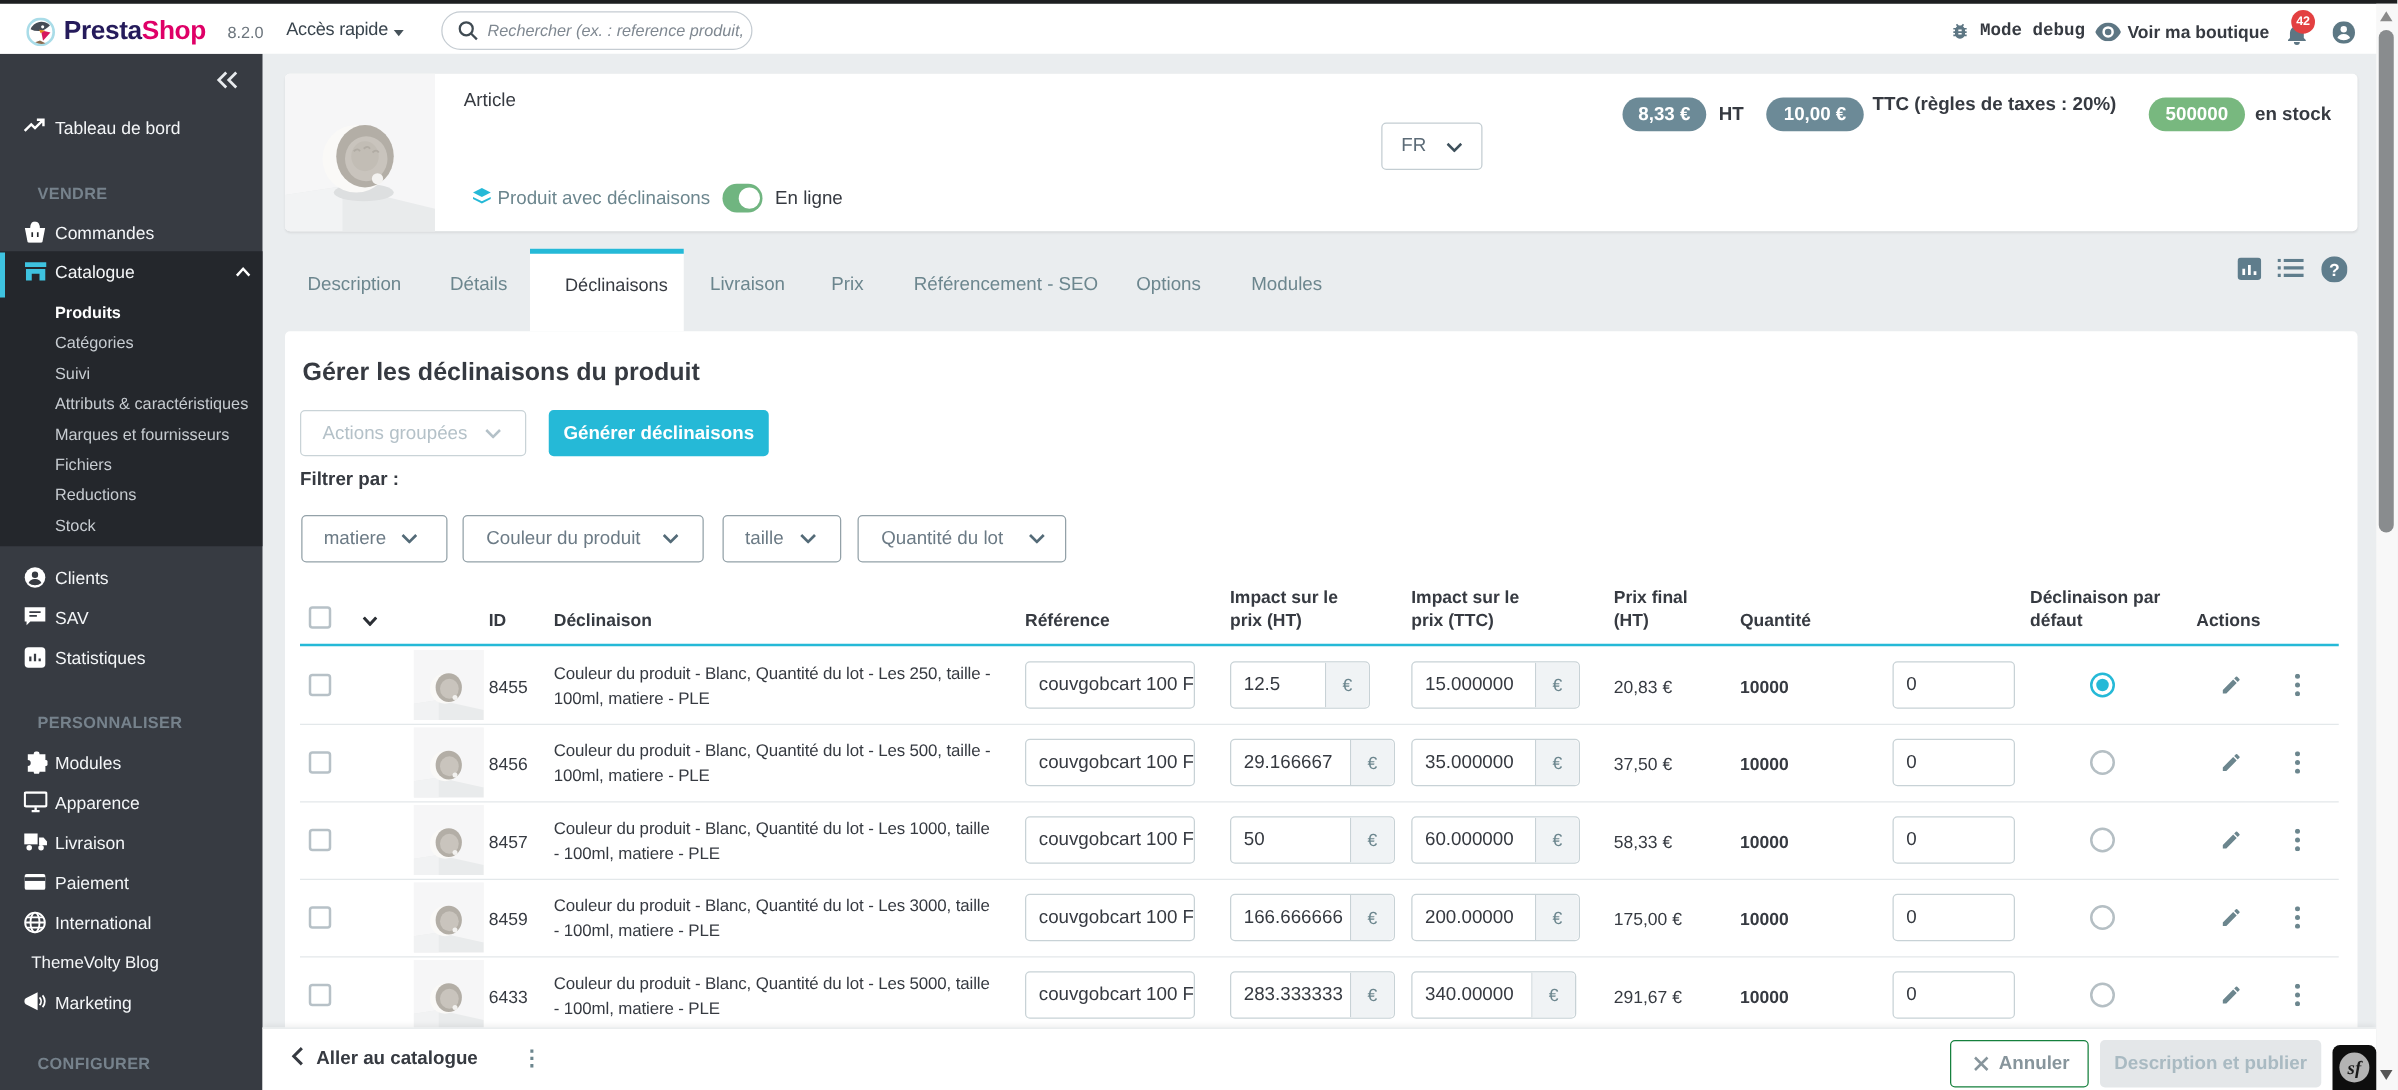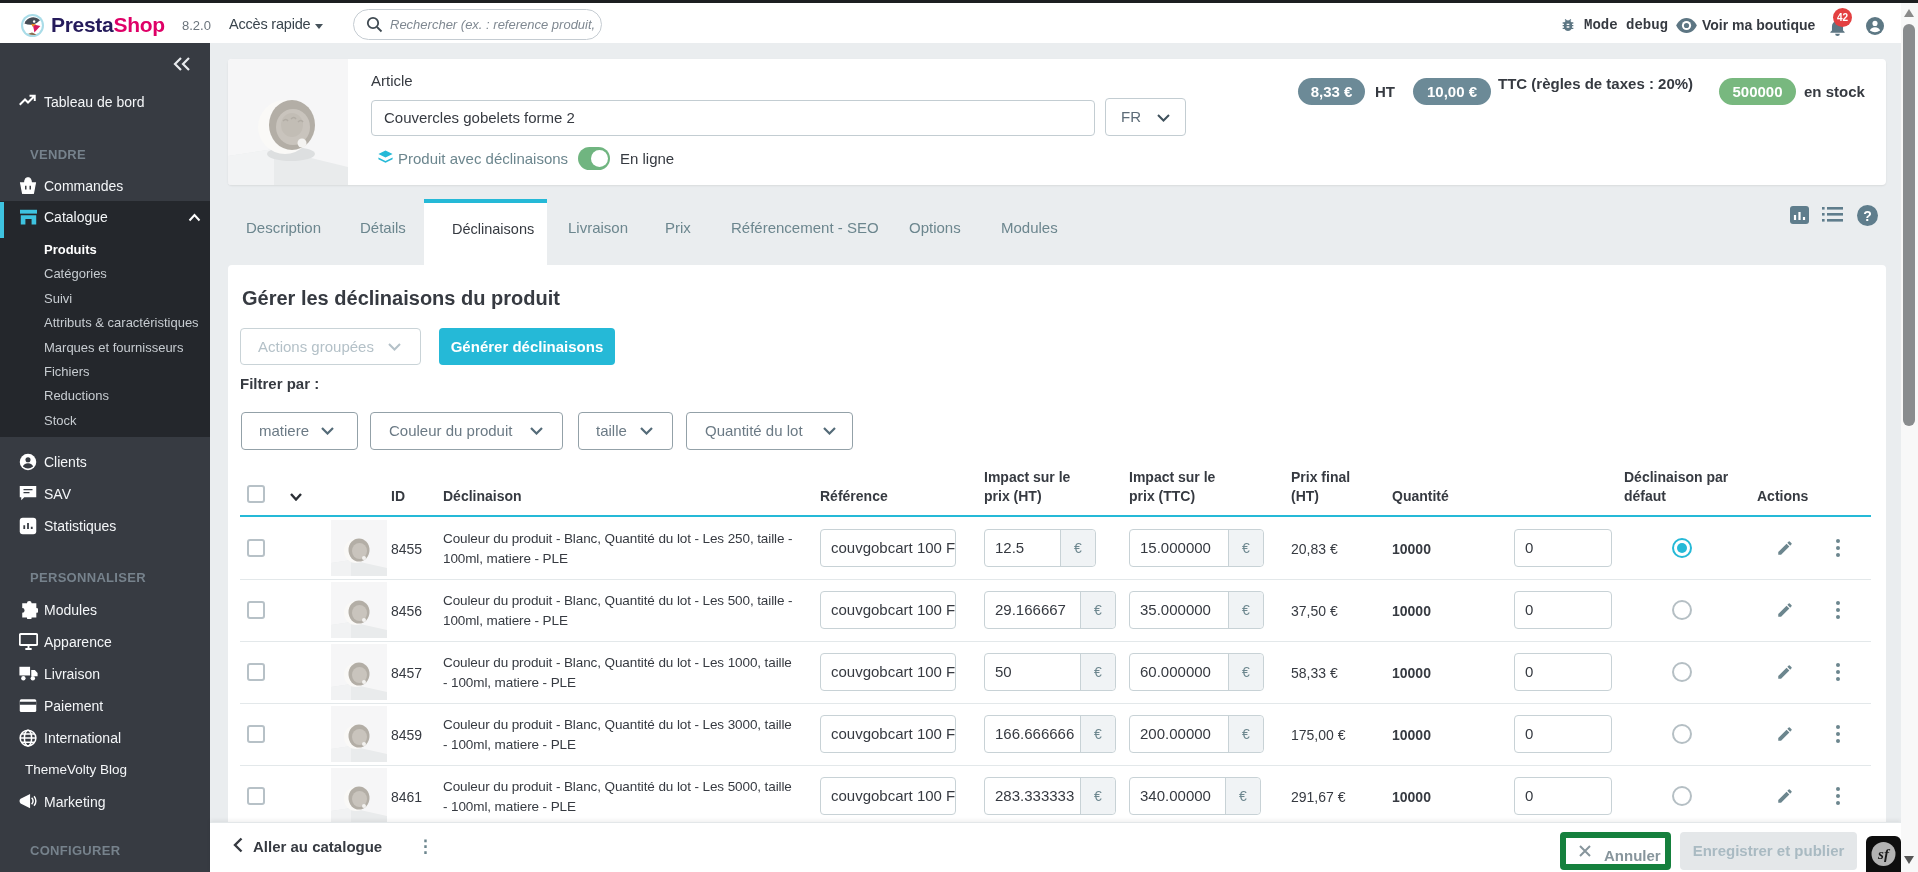--- a/index.html
+++ b/index.html
@@ -75,21 +75,21 @@
   .thumb { position:absolute; width:56px; height:56px; background:#f6f6f7; }
   .tinput { position:absolute; height:38px; border:1px solid #c8d2d6; border-radius:4px; background:#fff; font-size:15px; color:#363a41; }
   .tinput .val { position:absolute; left:10px; top:9px; white-space:nowrap; }
   .suffix { position:absolute; right:0; top:0; bottom:0; width:35px; background:#f0f3f5; border-left:1px solid #c8d2d6; border-radius:0 4px 4px 0; color:#6c868e; text-align:center; line-height:36px; font-size:14px; }
   .radio { position:absolute; width:20px; height:20px; border-radius:50%; }
   .qty { font-weight:bold; }
 
   
   #bbar { left:210px; top:822px; width:1691px; height:50px; background:#fff; border-top:1px solid #e3e7e9; box-shadow:0 -2px 4px rgba(0,0,0,0.06); z-index:45; }
   #bback { left:43px; top:15px; font-size:15px; font-weight:bold; color:#363a41; }
-  #btn-cancel { left:1350px; top:9px; width:111px; height:38px; border:6px solid #15803d; border-radius:4px; background:#fff; }
+  #btn-cancel { left:1350px; top:9px; width:111px; height:38px; border:1px solid #15803d; border-radius:4px; background:#fff; }
   #btn-cancel span { position:absolute; left:38px; top:9px; font-size:15px; font-weight:bold; color:#87959c; }
   #btn-save { left:1470px; top:9px; width:177px; height:38px; background:#e4e7e9; border-radius:4px; color:#a9bac2; font-size:15px; font-weight:bold; text-align:center; line-height:38px; }
   #sf-badge { left:1866px; top:836px; width:35px; height:36px; background:#0e0e0e; border-radius:6px 6px 0 0; z-index:80; }
 </style>
 </head>
 <body>
 <div id="topstrip" class="abs"></div>
 
 <div id="topbar" class="abs">
   <svg class="abs" style="left:21px;top:11px" width="23" height="23" viewBox="0 0 24 24">
@@ -250,21 +250,20 @@
       <ellipse cx="63" cy="95" rx="24" ry="7" fill="#dddfe0"></ellipse>
       <circle cx="57" cy="68" r="27" fill="#faf9f7"></circle>
       <ellipse cx="64" cy="66" rx="23" ry="25" fill="#b3aea6"></ellipse>
       <ellipse cx="65" cy="68" rx="17" ry="18" fill="#c9c4bd"></ellipse>
       <ellipse cx="64" cy="66" rx="11" ry="12" fill="#c2bdb5"></ellipse>
       <path d="M55 62 q3 -3 5 0 M63 60 q3 -3 5 0 M70 63 q3 -3 5 0" stroke="#b1aca4" stroke-width="1.5" fill="none"></path>
       <circle cx="74" cy="84" r="4.5" fill="#f4f3f1"></circle>
     </svg>
   </div>
   <div id="article-lab" class="abs">Article</div>
-  <div id="name-input" class="abs">Couvercles gobelets forme 2</div>
   <div id="fr-box" class="abs"></div>
   <div id="fr-txt" class="abs">FR</div>
   <svg class="abs" style="left:929px;top:55px" width="13" height="8" viewBox="0 0 13 8">
       <path d="M1 1 L6.5 6.5 L12 1" fill="none" stroke="#3f515c" stroke-width="2"></path>
     </svg>
 
   <svg class="abs" style="left:149px;top:90px" width="17" height="17" viewBox="0 0 24 24" fill="#25b9d7">
       <path d="M12 2 L22 7 L12 12 L2 7 Z"></path>
       <path d="M2 12 L12 17 L22 12 L22 14.5 L12 19.5 L2 14.5 Z"></path>
     </svg>
@@ -527,21 +526,21 @@
       <svg width="56" height="56" viewBox="0 0 56 56">
         <rect width="56" height="56" fill="#f6f6f7"></rect>
         <path d="M0 43 L20 40 L56 48 L56 56 L0 56 Z" fill="#e9ebec"></path>
         <path d="M0 43 L20 40 L20 56 L0 56 Z" fill="#f1f2f3"></path>
         <circle cx="25" cy="31" r="12" fill="#faf9f7"></circle>
         <ellipse cx="28" cy="30" rx="10.5" ry="11.5" fill="#b3aea6"></ellipse>
         <ellipse cx="28.5" cy="31" rx="7.5" ry="8" fill="#c9c4bd"></ellipse>
         <circle cx="33" cy="38" r="2" fill="#f2f1ef"></circle>
       </svg>
     </div>
-  <div class="cell" style="left:163px;top:524px;">8461</div>
+  <div class="cell" style="left:163px;top:524px;">6433</div>
   <div class="desc" style="left:215px;top:512px;">Couleur du produit - Blanc, Quantité du lot - Les 5000, taille <br>- 100ml, matiere - PLE</div>
   <div class="tinput abs" style="left:592px;top:512px;width:136px;overflow:hidden;">
       <span class="val">couvgobcart 100 F</span>
     </div>
   <div class="tinput abs" style="left:756px;top:512px;width:132px;overflow:hidden;">
       <span class="val">283.333333</span>
       <span class="suffix">€</span>
     </div>
   <div class="tinput abs" style="left:901px;top:512px;width:132px;overflow:hidden;">
       <span class="val">340.00000</span>
@@ -569,21 +568,21 @@
       <path d="M8.5 1.5 L2 8 L8.5 14.5" fill="none" stroke="#363a41" stroke-width="2.4"></path>
     </svg>
   <div id="bback" class="abs">Aller au catalogue</div>
   <div class="abs" style="left:207px;top:13px;color:#6c868e;font-size:17px;font-weight:bold;">⋮</div>
   <div id="btn-cancel" class="abs">
       <span>Annuler</span>
     </div>
   <svg class="abs" style="left:1368px;top:21px" width="14" height="14" viewBox="0 0 14 14">
       <path d="M2 2 L12 12 M12 2 L2 12" stroke="#87959c" stroke-width="2"></path>
     </svg>
-  <div id="btn-save" class="abs">Enregistrer et publier</div>
+  <div id="btn-save" class="abs">Description et publier</div>
 </div>
 
 <div id="sf-badge" class="abs">
   <svg width="35" height="36" viewBox="0 0 35 36">
       <circle cx="17.5" cy="18" r="12" fill="#b3b3b3"></circle>
       <text x="17.5" y="23" text-anchor="middle" font-family="Liberation Serif" font-style="italic" font-size="15" font-weight="bold" fill="#1a1a1a">sf</text>
     </svg>
 </div>
 
 </body></html>

